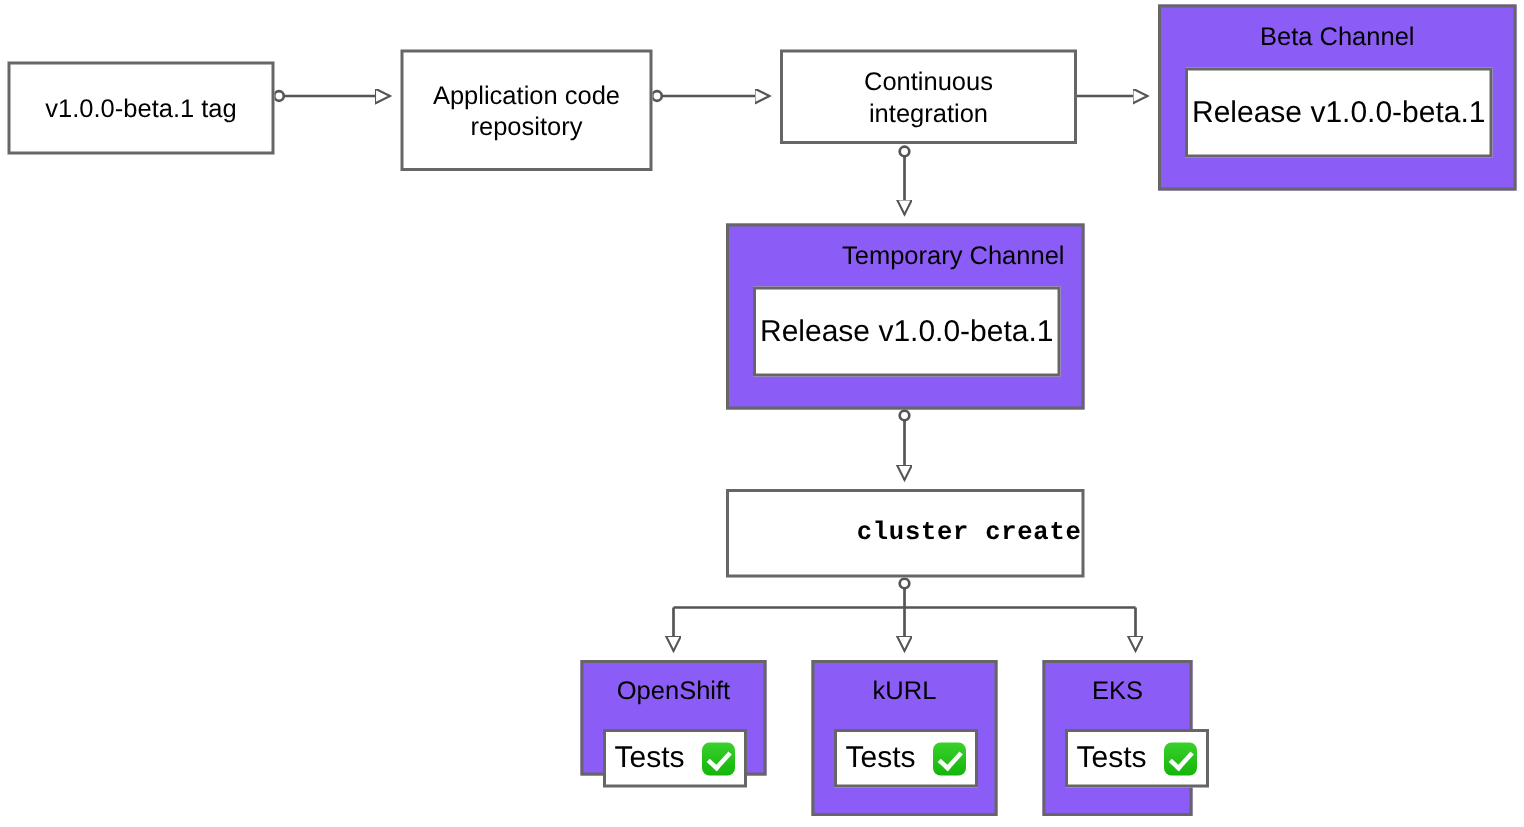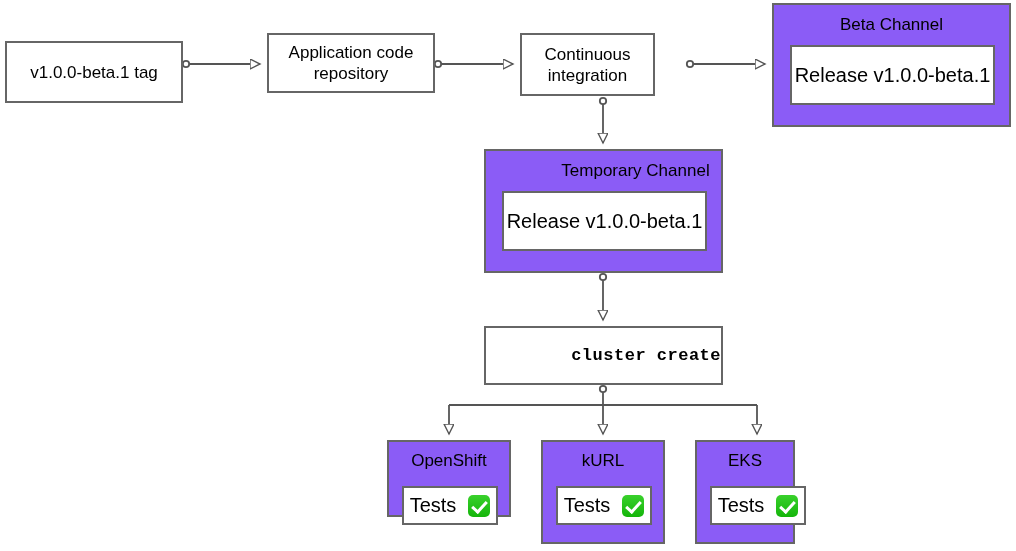--- a/index.html
+++ b/index.html
@@ -140,26 +140,26 @@
       <line x1="449" y1="405" x2="449" y2="434" marker-end="url(#arrowOpen)"></line>
       <line x1="603" y1="405" x2="603" y2="434" marker-end="url(#arrowOpen)"></line>
       <line x1="757" y1="405" x2="757" y2="434" marker-end="url(#arrowOpen)"></line>
     </g>
   </svg>
 
   <div class="node-box" style="left:5px; top:41px; width:178px; height:62px;">
     <span class="node-label">v1.0.0-beta.1 tag</span>
   </div>
 
-  <div class="node-box" style="left:267px; top:33px; width:168px; height:60px;">
+  <div class="node-box" style="left:267px; top:33px; width:168px; height:81px;">
     <span class="node-label">Application code
 repository</span>
   </div>
 
-  <div class="node-box" style="left:520px; top:33px; width:135px; height:63px;">
+  <div class="node-box" style="left:520px; top:33px; width:198px; height:63px;">
     <span class="node-label">Continuous
 integration</span>
   </div>
 
   <div class="container-box" style="left:772px; top:3px; width:239px; height:124px;">
     <div class="container-title" style="top:10px;">Beta Channel</div>
     <div class="inner-box" style="left:16px; top:40px; width:205px; height:60px;">
       <span class="inner-label">Release v1.0.0-beta.1</span>
     </div>
   </div>

